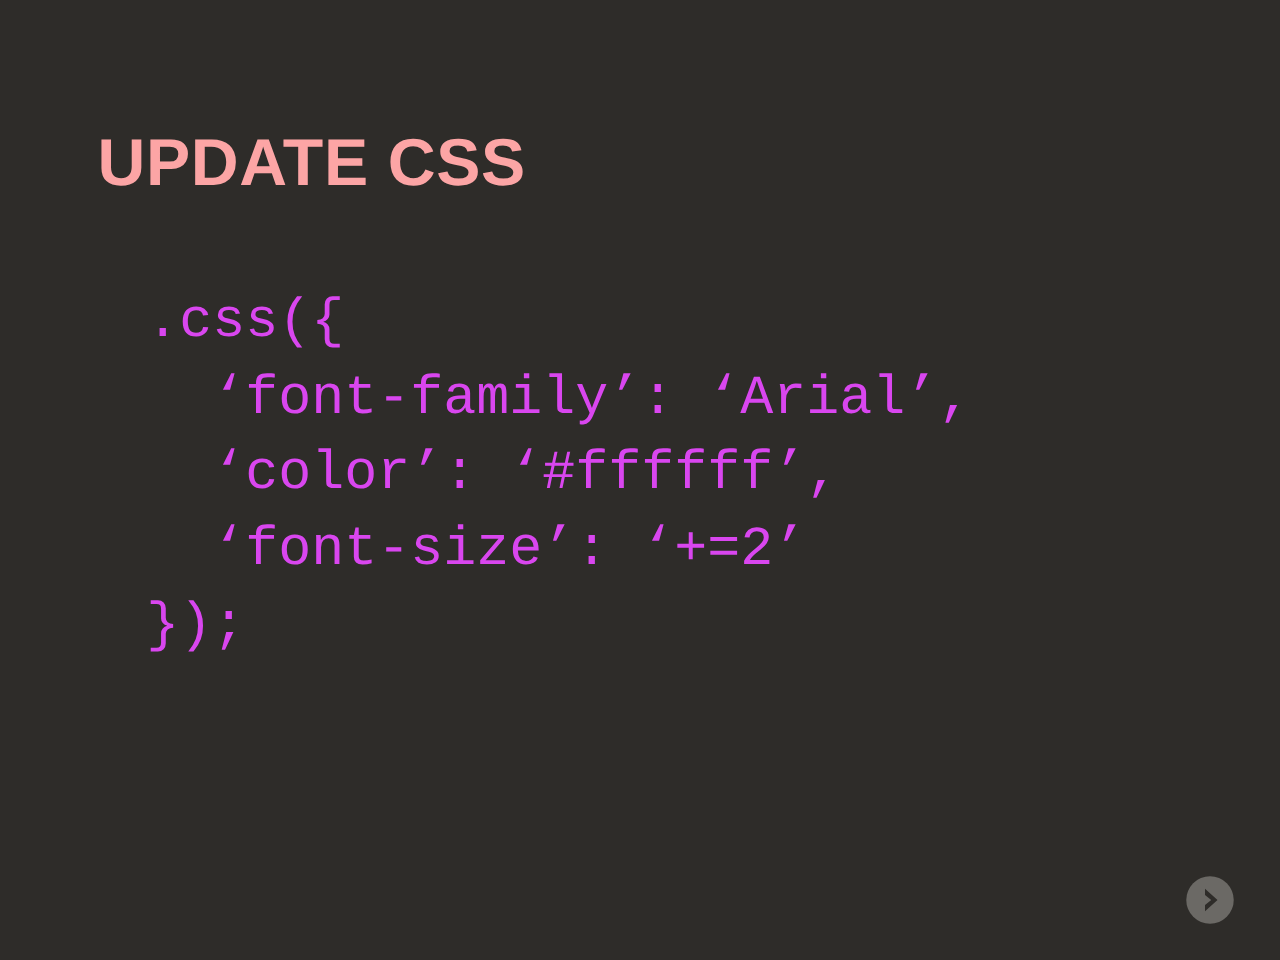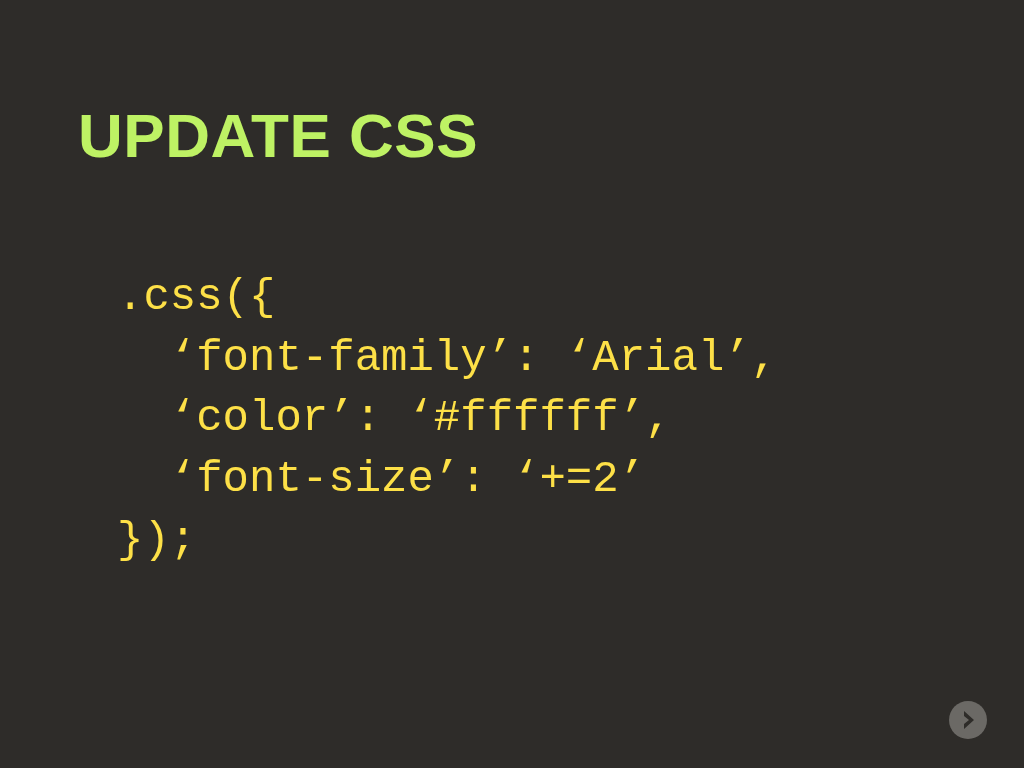--- a/index.html
+++ b/index.html
@@ -9,34 +9,33 @@
       background: #2e2c29;
       overflow: hidden;
       position: relative;
     }
     .title {
       position: absolute;
       top: 100px;
       left: 78px;
       font-family: Arial, Helvetica, sans-serif;
       font-weight: bold;
-      font-size: 62px;
-      color: #bef264;
+      font-size: 53px;
+      color: #fca5a5;
       letter-spacing: 0.5px;
     }
     .code-block {
       position: absolute;
       top: 228px;
       left: 117px;
       font-family: "Courier New", Courier, monospace;
       font-size: 44px;
       line-height: 1.38;
-      color: #fde047;
+      color: #d946ef;
       white-space: pre;
-      margin-top: 39px;
     }
     .next-arrow {
       position: absolute;
       bottom: 28px;
       right: 36px;
       width: 40px;
       height: 40px;
     }
     .next-arrow svg {
       width: 100%;

